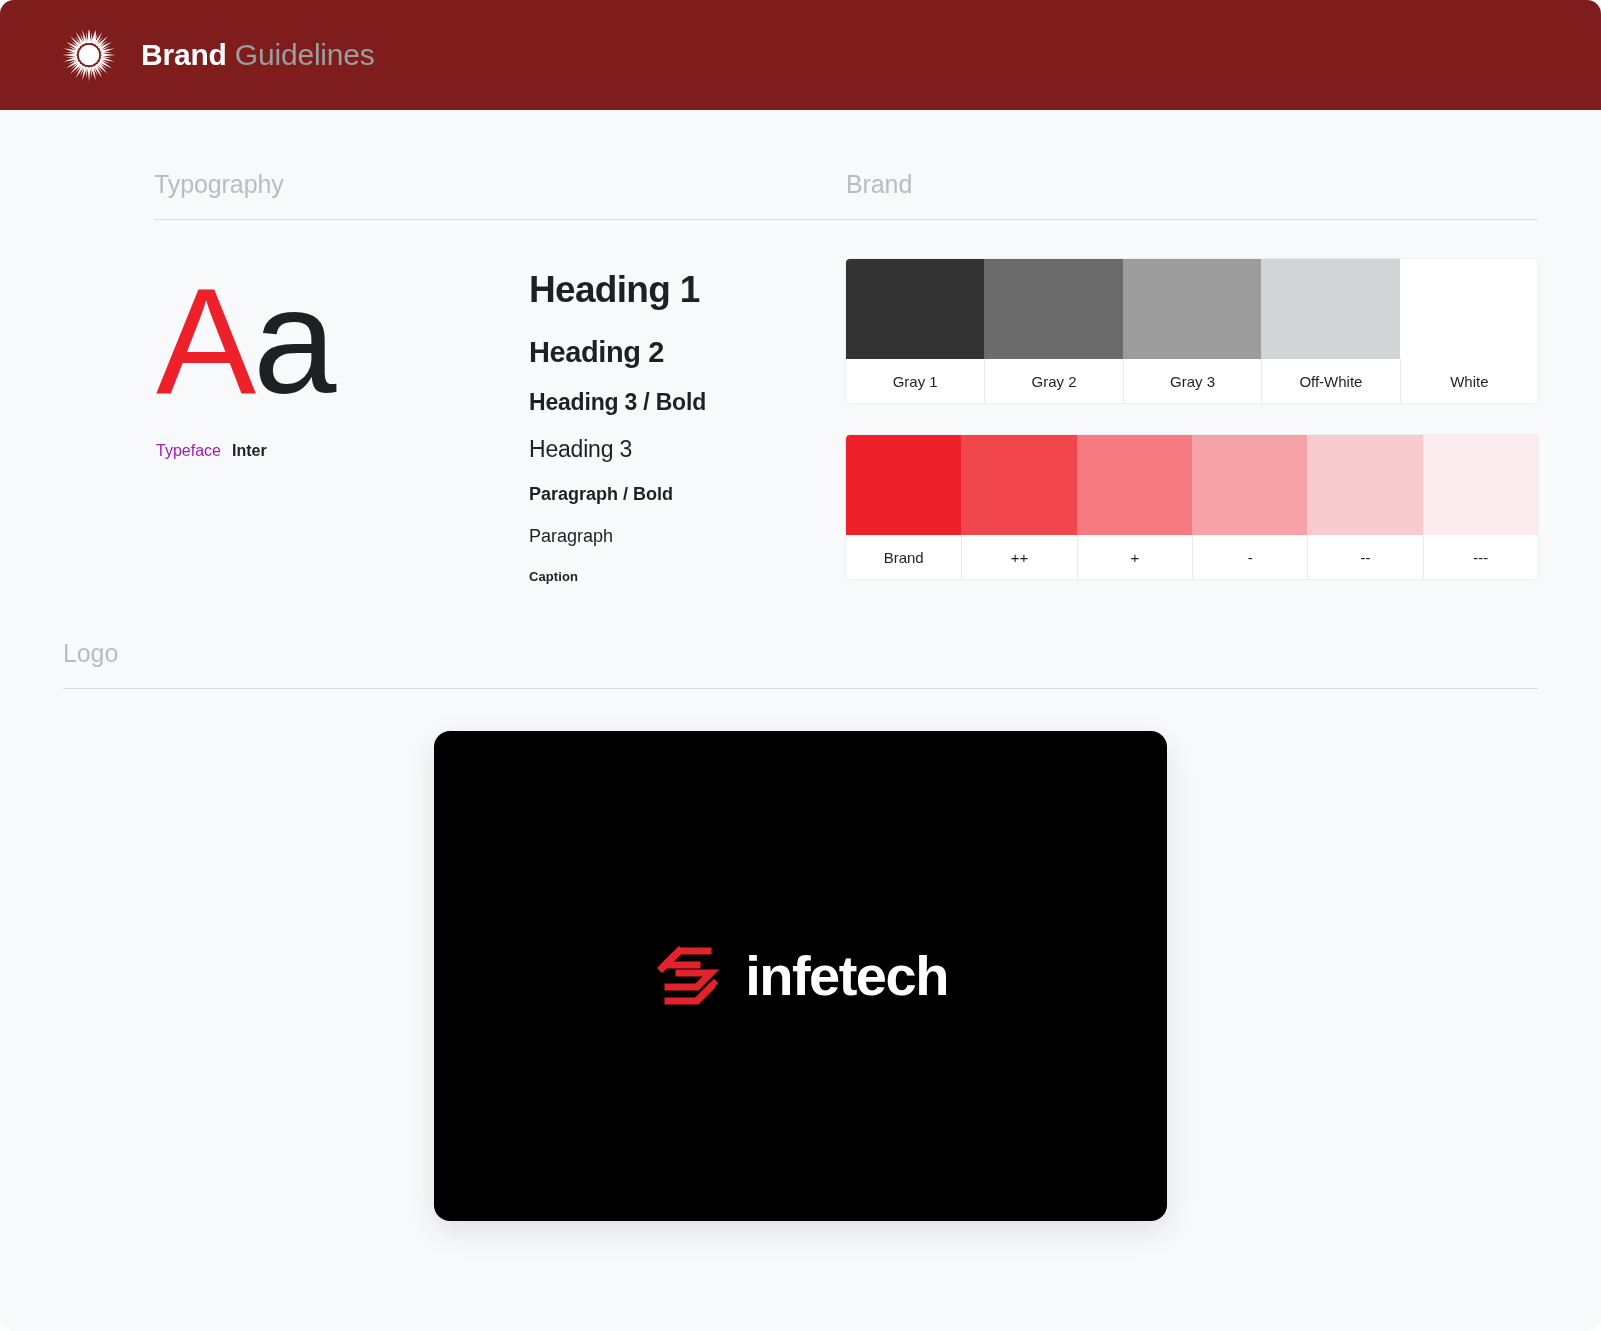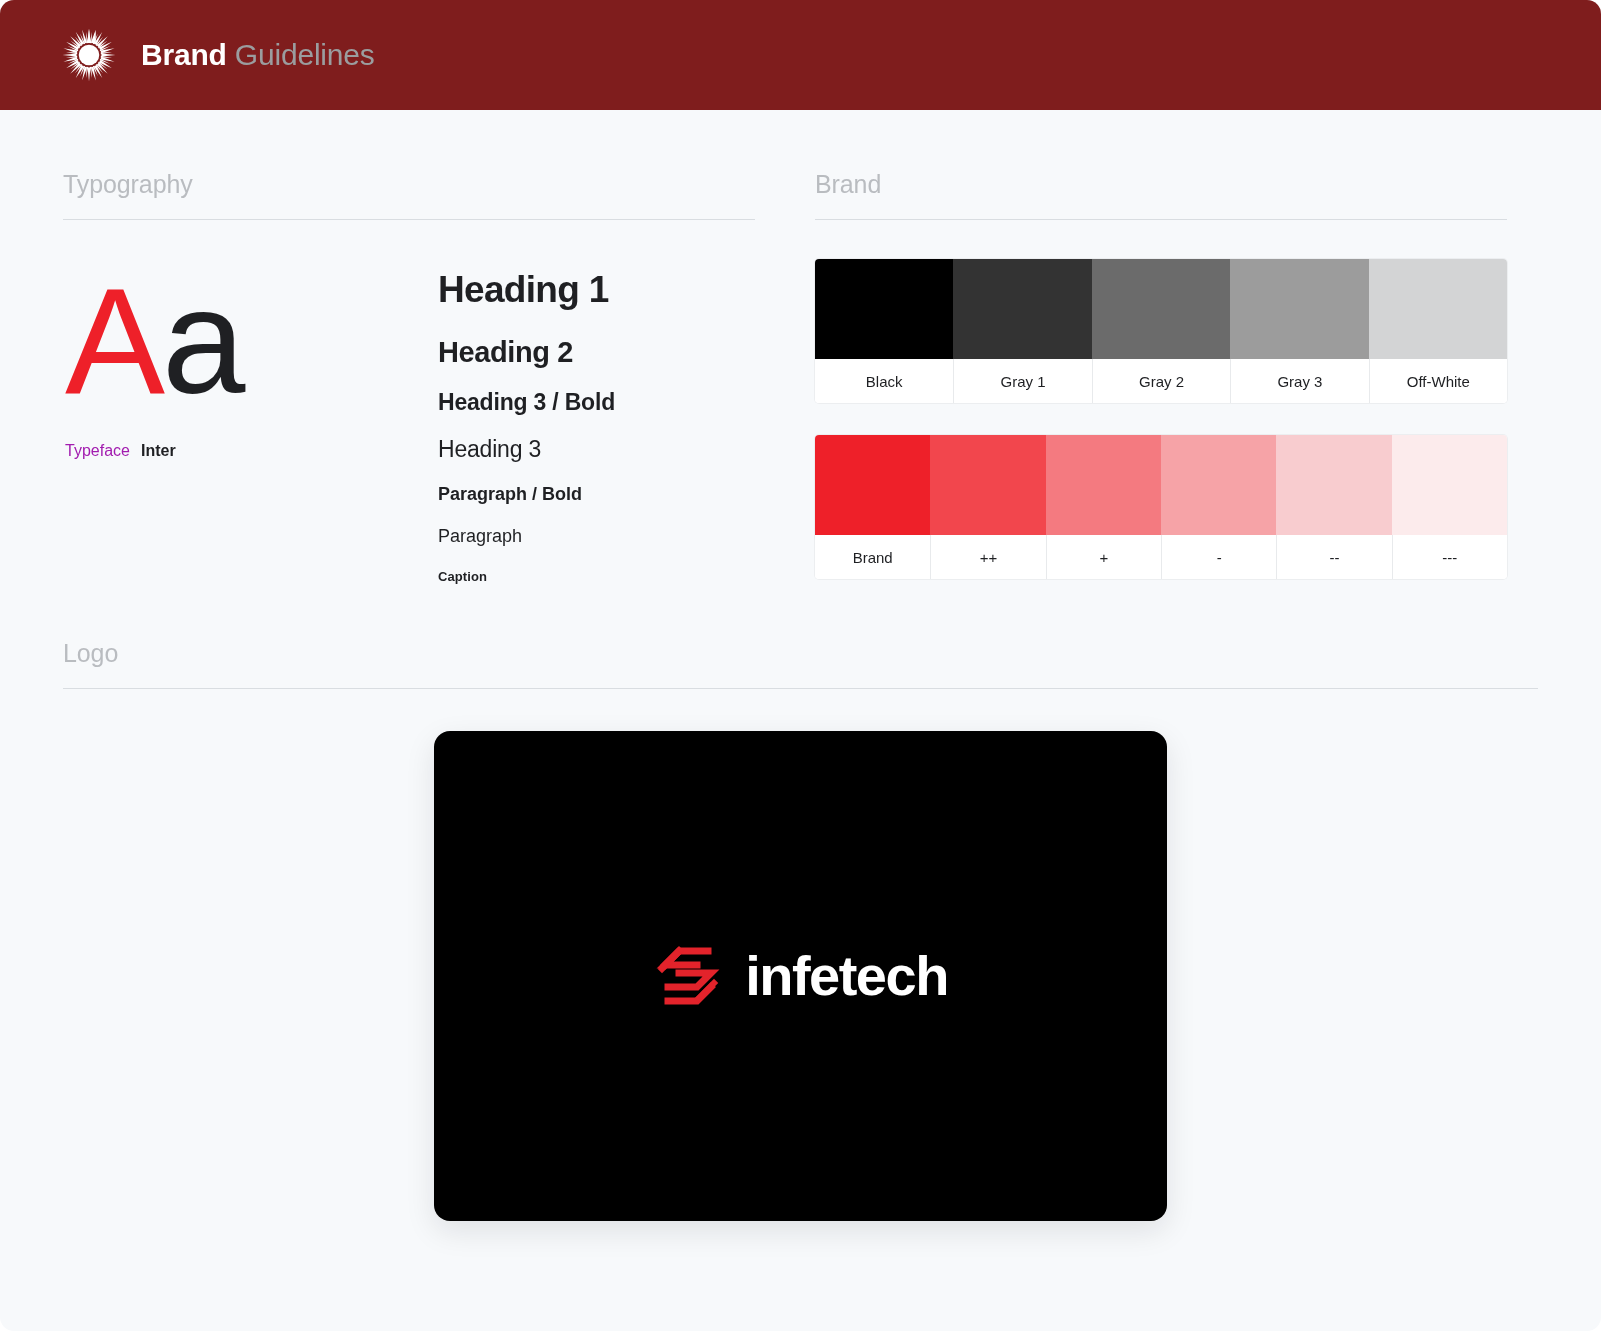--- a/index.html
+++ b/index.html
@@ -45,22 +45,22 @@
   }
   .appbar-title .t-strong { color: #ffffff; font-weight: 700; }
   .appbar-title .t-muted  { color: #9b9d9f; font-weight: 400; }
 
   
   .content {
     padding: 62px 63px 0 63px;
   }
   .cols {
     display: flex;
-    gap: 60px;
     align-items: flex-start;
+    justify-content: flex-end;
   }
   .col-left  { width: 692px; flex: none; }
   .col-right { width: 692px; flex: none; }
 
   .section-title {
     font-size: 25px;
     font-weight: 400;
     color: #b9bcc0;
     letter-spacing: -0.1px;
     line-height: 1;
@@ -273,38 +273,38 @@
       </div>
 
       <div class="col-right">
         <div class="section-title">Brand</div>
         <div class="section-rule"></div>
 
         <div class="palette-stack">
 
           <div class="palette">
             <div class="swatch-col">
-              <div class="swatch-chip" style="background: rgb(0, 0, 0);"></div>
-              <div class="swatch-name">Black</div>
-            </div>
-            <div class="swatch-col">
               <div class="swatch-chip" style="background: rgb(51, 51, 51);"></div>
               <div class="swatch-name">Gray 1</div>
             </div>
             <div class="swatch-col">
               <div class="swatch-chip" style="background: rgb(107, 107, 107);"></div>
               <div class="swatch-name">Gray 2</div>
             </div>
             <div class="swatch-col">
               <div class="swatch-chip" style="background: rgb(156, 156, 156);"></div>
               <div class="swatch-name">Gray 3</div>
             </div>
             <div class="swatch-col">
               <div class="swatch-chip" style="background: rgb(211, 212, 213);"></div>
               <div class="swatch-name">Off-White</div>
+            </div>
+            <div class="swatch-col">
+              <div class="swatch-chip" style="background: rgb(255, 255, 255);"></div>
+              <div class="swatch-name">White</div>
             </div>
           </div>
 
           <div class="palette">
             <div class="swatch-col">
               <div class="swatch-chip" style="background: rgb(238, 32, 41);"></div>
               <div class="swatch-name">Brand</div>
             </div>
             <div class="swatch-col">
               <div class="swatch-chip" style="background: rgb(242, 70, 77);"></div>

